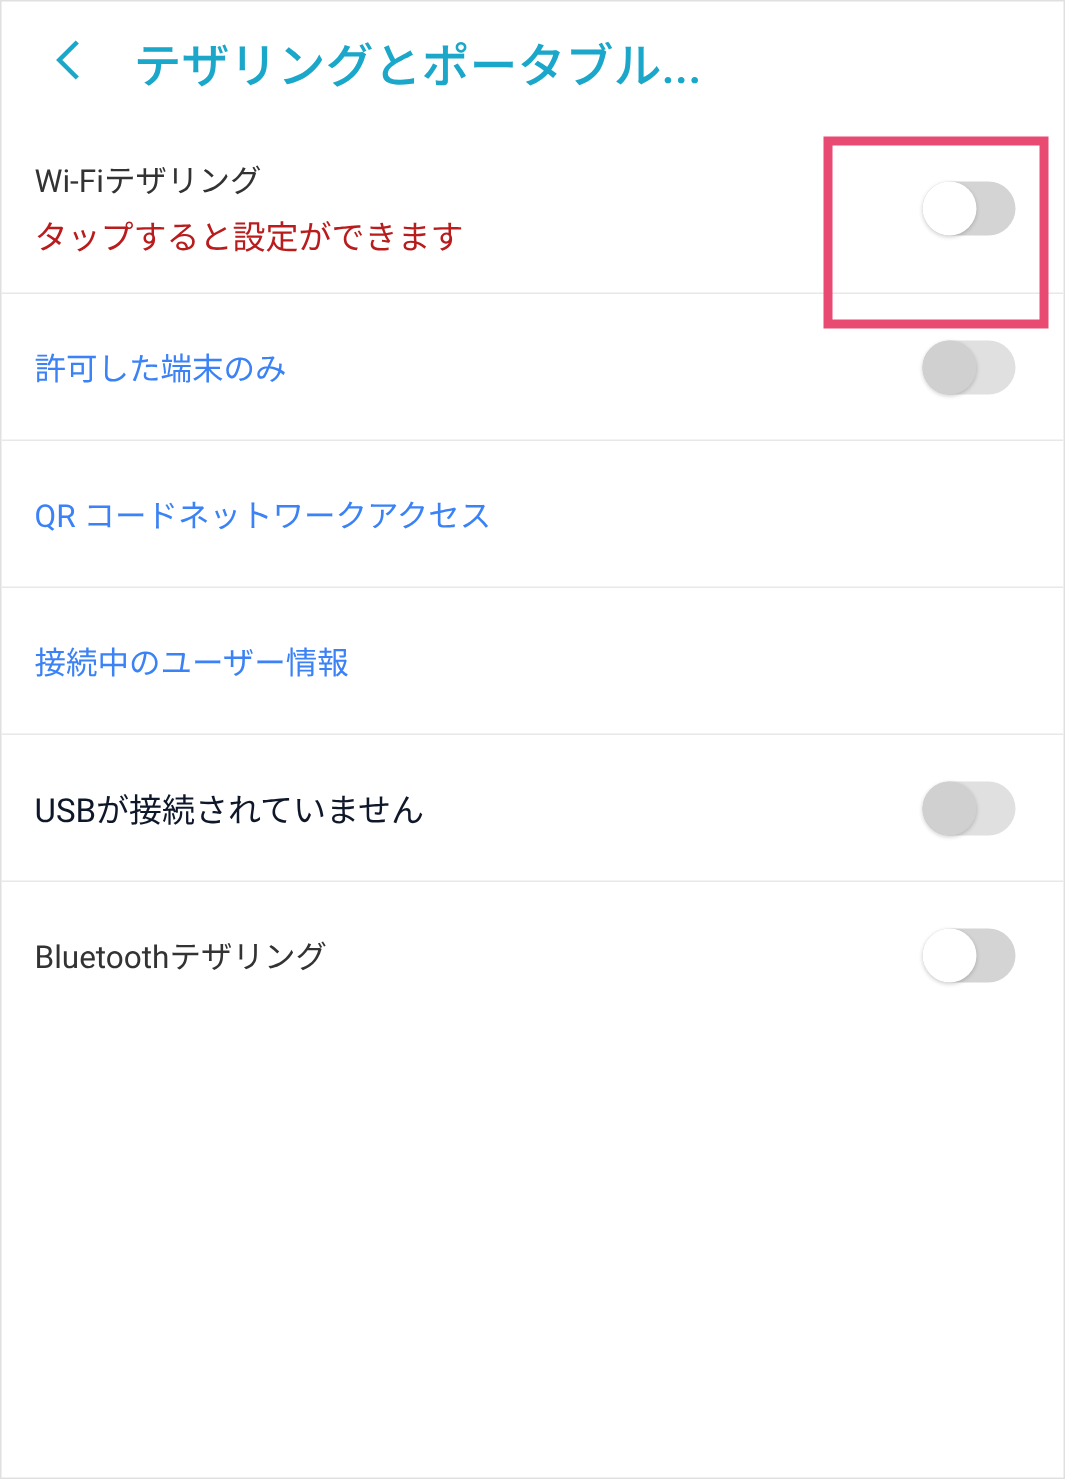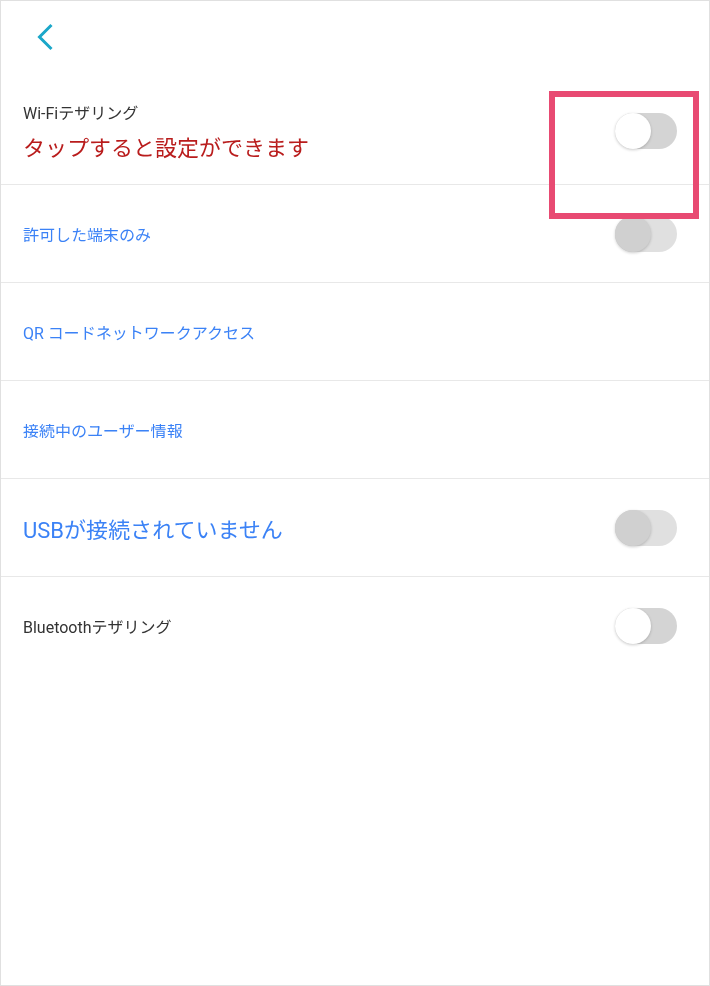--- a/index.html
+++ b/index.html
@@ -55,32 +55,32 @@
       border-bottom: none;
       justify-content: center;
     }
     .item-content {
       flex: 1;
       display: flex;
       flex-direction: column;
       gap: 6px;
     }
     .item-title {
-      font-size: 16px;
+      font-size: 21px;
       color: #333333;
     }
     .item-subtitle {
       font-size: 22px;
       color: #b91c1c;
     }
     .item-title.disabled {
       color: #3b82f6;
     }
     .item-subtitle.disabled {
-      color: #3b82f6;
+      color: #0f172a;
     }
     .toggle {
       width: 62px;
       height: 36px;
       background: #d4d4d4;
       border-radius: 18px;
       position: relative;
       cursor: pointer;
     }
     .toggle-knob {
@@ -107,20 +107,21 @@
   </style>
 </head>
 <body>
 
 <div class="header">
   <div class="back-arrow">
     <svg viewBox="0 0 24 24">
       <polyline points="15 4 7 12 15 20"></polyline>
     </svg>
   </div>
+  <div class="page-title">テザリングとポータブル...</div>
 </div>
 
 <div class="list-item">
   <div class="item-content">
     <div class="item-title">Wi-Fiテザリング</div>
     <div class="item-subtitle">タップすると設定ができます</div>
   </div>
   <div class="toggle">
     <div class="toggle-knob"></div>
   </div>

